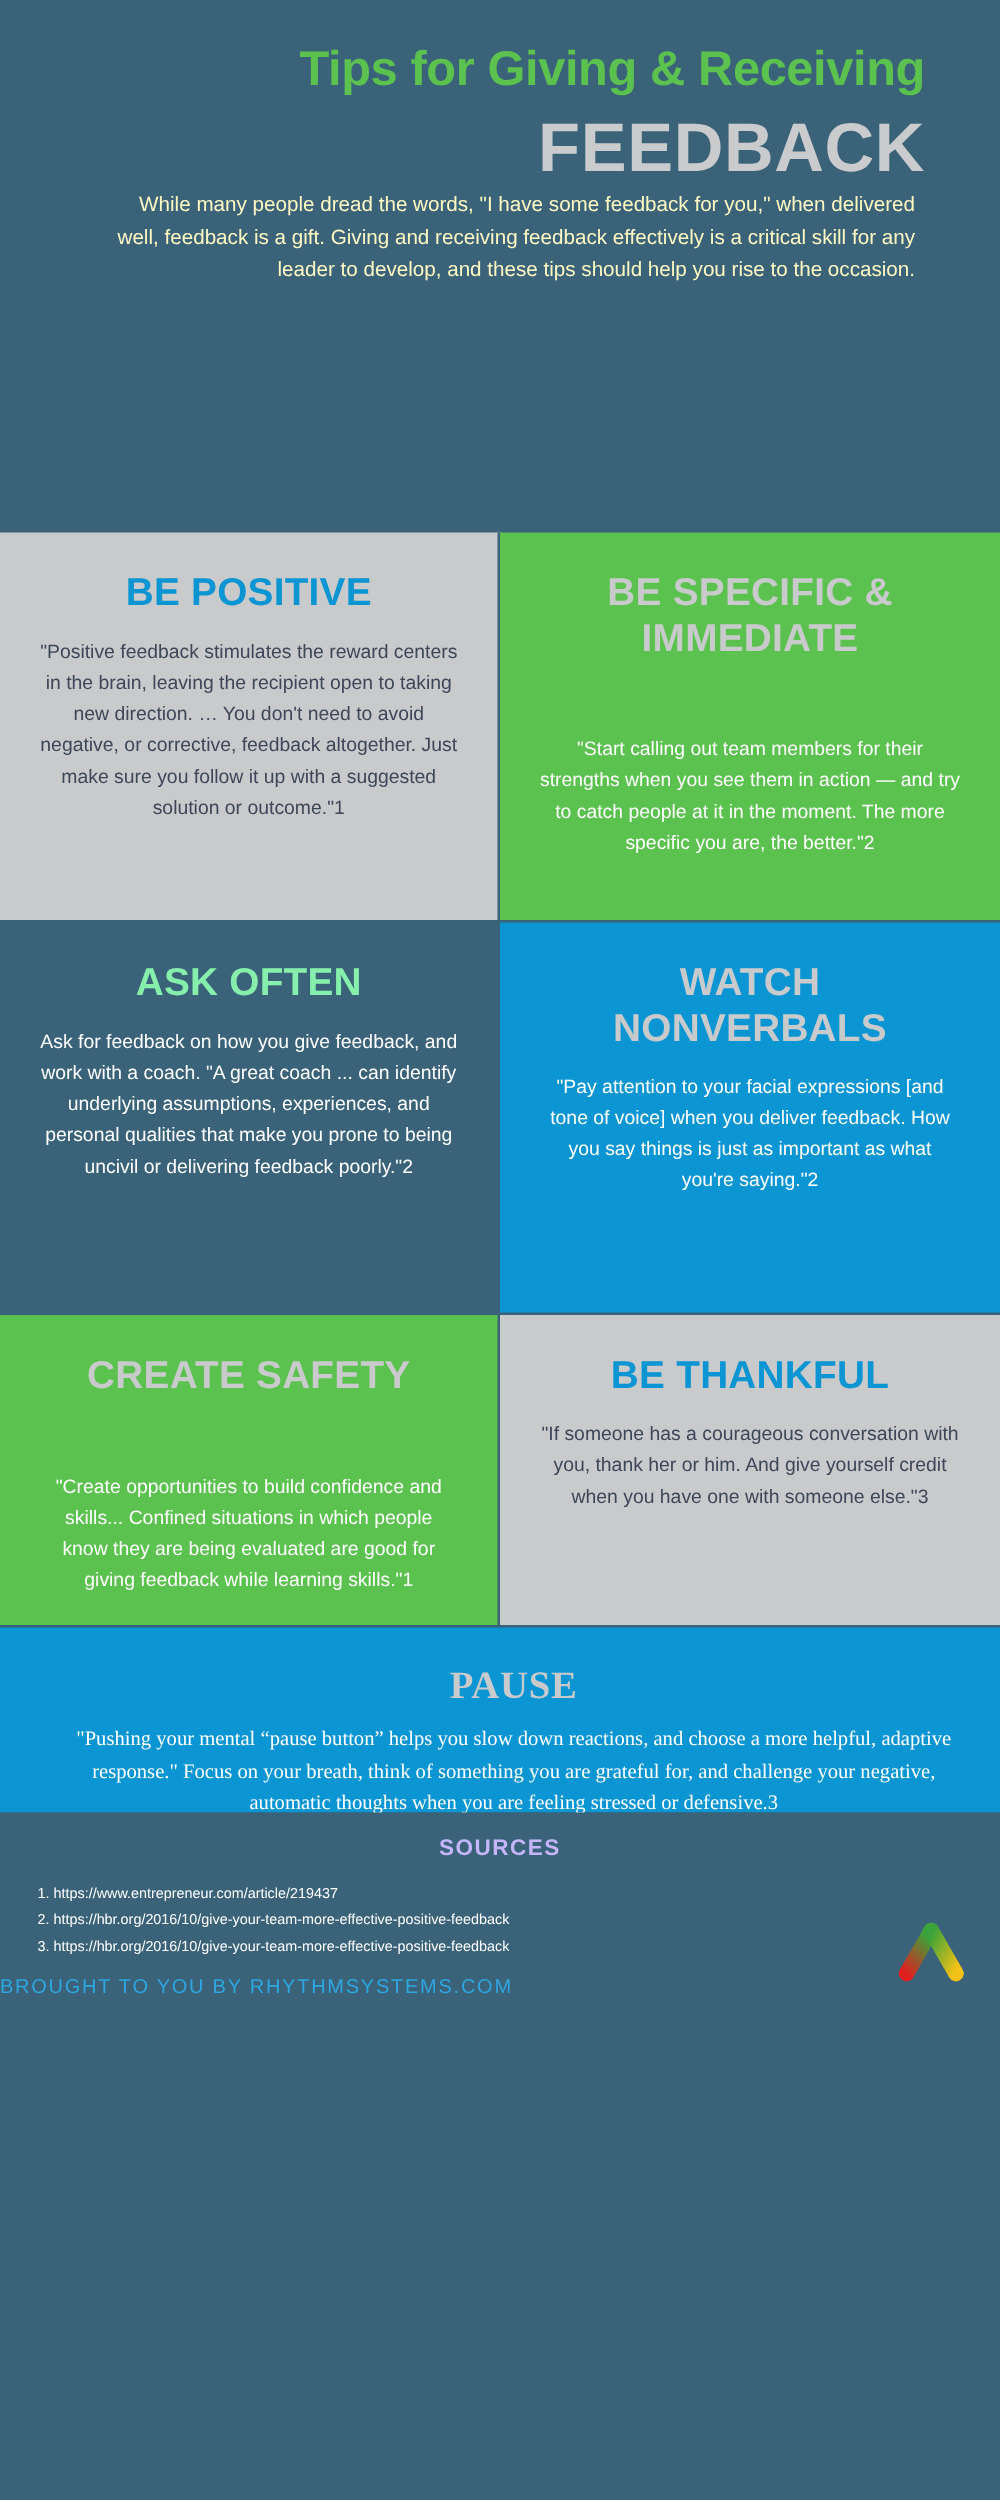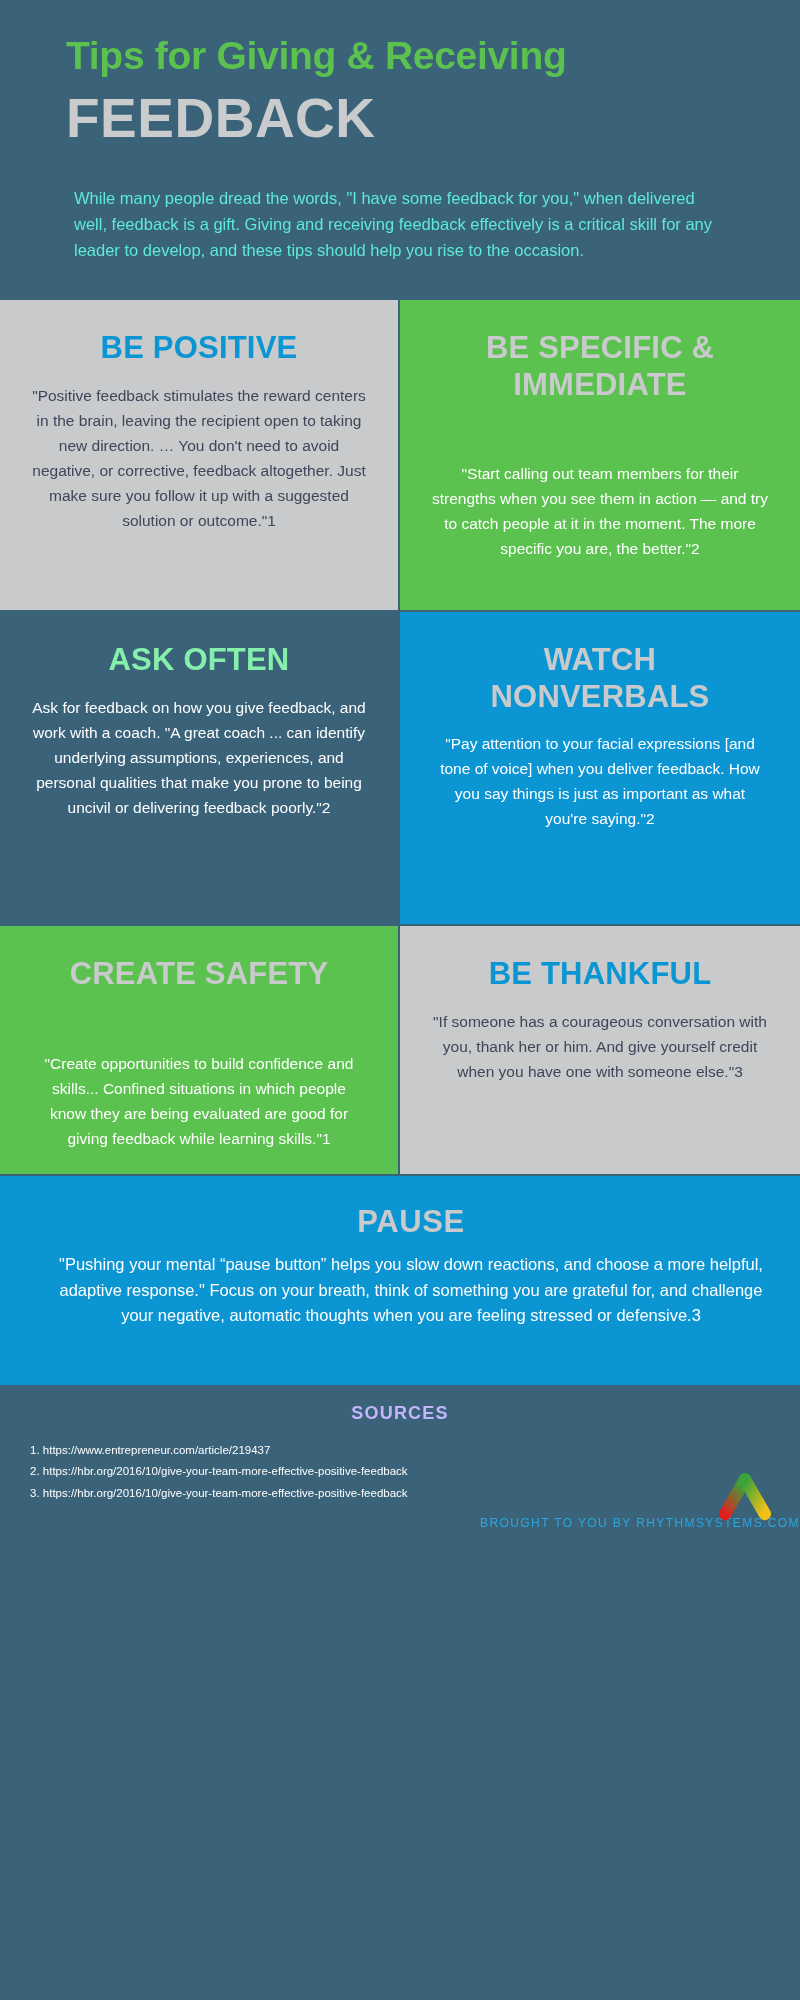--- a/index.html
+++ b/index.html
@@ -14,43 +14,42 @@
     width: 800px;
     height: 2000px;
     background: #3a6279;
     overflow: hidden;
   }
 
   
   .header {
     background: #3a6279;
     padding: 34px 60px 26px 66px;
-    text-align: left;
-    height: 300px;
+    text-align: right;
+    height: 426px;
   }
   .header-title-1 {
     color: #5cc24f;
     font-size: 39px;
     font-weight: bold;
     line-height: 1.12;
     letter-spacing: -0.3px;
   }
   .header-title-2 {
     color: #c9cbcd;
     font-size: 55px;
     font-weight: bold;
     letter-spacing: 0.5px;
     line-height: 1.18;
     margin-top: 8px;
   }
   .header-intro {
-    color: #5eead4;
+    color: #fef9c3;
     font-size: 16.5px;
     line-height: 1.58;
-    margin-top: 34px;
     padding: 0 8px;
   }
 
   
   .grid {
     display: flex;
     flex-wrap: wrap;
     width: 800px;
   }
   .cell {
@@ -90,21 +89,22 @@
   .row-2 .cell { height: 312px; }
   .row-3 .cell { height: 248px; }
 
   .row-sep { height: 2px; background: #3a6279; width: 800px; }
 
   
   .pause {
     background: #0b95d3;
     padding: 28px 20px 30px 42px;
     text-align: center;
-    height: 209px;
+    height: 148px;
+    font-family: Liberation Serif, serif;
   }
   .pause-title {
     color: #c8cacc;
     font-size: 31px;
     font-weight: bold;
     letter-spacing: 0.6px;
     margin-bottom: 12px;
   }
   .pause-body {
     color: #ffffff;
@@ -128,23 +128,23 @@
     margin-bottom: 16px;
   }
   .sources-list {
     color: #ffffff;
     font-size: 11.5px;
     line-height: 1.85;
     padding-left: 30px;
   }
   .source-item { white-space: nowrap; }
   .brought-by {
-    text-align: right;
+    text-align: left;
     color: #2ea6e0;
-    font-size: 12px;
+    font-size: 16px;
     letter-spacing: 1.4px;
     margin-top: 12px;
   }
   .logo {
     position: absolute;
     right: 22px;
     bottom: 10px;
     width: 66px;
     height: 66px;
   }

